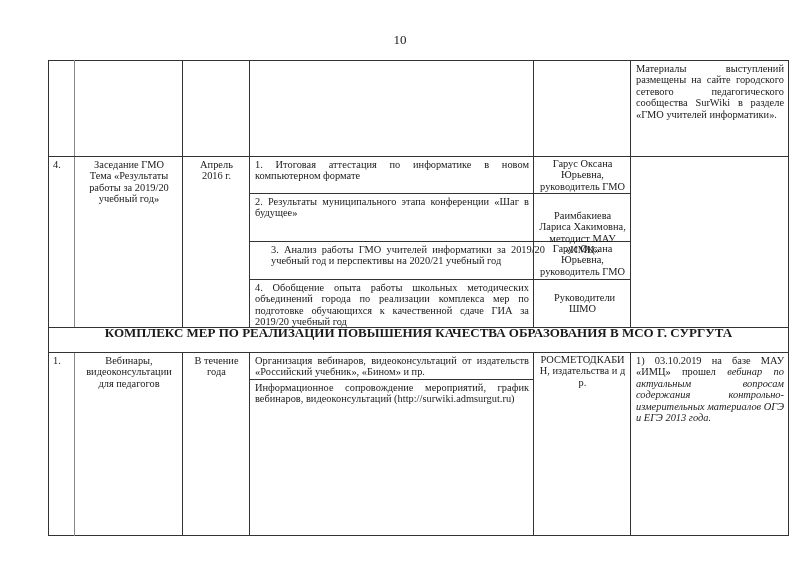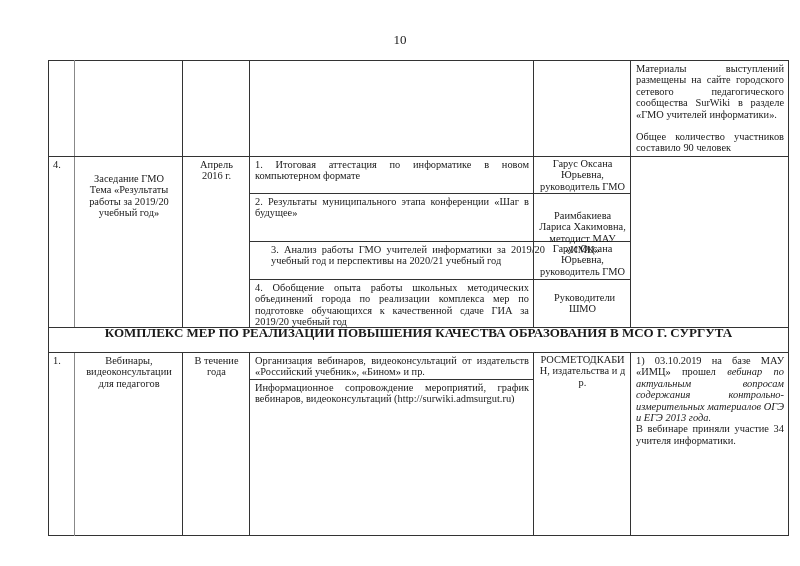--- a/index.html
+++ b/index.html
@@ -55,25 +55,24 @@
   <div class="line-h" style="left:249px; width:381px; top:193px;"></div>
   <div class="line-h" style="left:249px; width:381px; top:241px;"></div>
   <div class="line-h" style="left:249px; width:381px; top:279px;"></div>
   <div class="line-h" style="left:48px; width:741px; top:327px;"></div>
   <div class="line-h" style="left:48px; width:741px; top:352px;"></div>
   <div class="line-h" style="left:249px; width:284px; top:379px;"></div>
 
   <div class="cell justify" style="left:632px; top:62px; width:156px;">
     <p class="para">Материалы выступлений размещены на сайте городского сетевого педагогического сообщества SurWiki в разделе «ГМО учителей информатики».</p>
     <div class="gap"></div>
-    <p class="para">Общее количество участников составило 90 человек</p>
   </div>
 
   <div class="cell" style="left:49px; top:158px; width:25px;">4.</div>
-  <div class="cell center" style="left:76px; top:158px; width:106px; padding:15px 10px;">Заседание ГМО Тема «Результаты работы за 2019/20 учебный год»</div>
+  <div class="cell center" style="left:76px; top:158px; width:106px; padding:1px 10px;">Заседание ГМО Тема «Результаты работы за 2019/20 учебный год»</div>
   <div class="cell center" style="left:184px; top:158px; width:65px; padding:1px 10px;">Апрель 2016 г.</div>
 
   <div class="cell justify" style="left:251px; top:158px; width:282px;">1. Итоговая аттестация по информатике в новом компьютерном формате</div>
   <div class="cell center" style="left:535px; top:158px; width:95px; padding:0 2px;">Гарус Оксана Юрьевна, руководитель ГМО</div>
 
   <div class="cell justify" style="left:251px; top:195px; width:282px;">2. Результаты муниципального этапа конференции «Шаг в будущее»</div>
   <div class="cell center" style="left:535px; top:195px; width:95px; padding:0 2px;margin-top:15px;">Раимбакиева Лариса Хакимовна, методист МАУ «ИМЦ»</div>
 
   <div class="cell justify" style="left:251px; top:243px; width:282px;margin-left:16px;">3. Анализ работы ГМО учителей информатики за 2019/20 учебный год и перспективы на 2020/21 учебный год</div>
   <div class="cell center" style="left:535px; top:243px; width:95px; padding:0 2px;">Гарус Оксана Юрьевна, руководитель ГМО</div>
@@ -89,15 +88,14 @@
 
   <div class="cell justify" style="left:251px; top:354px; width:282px;">Организация вебинаров, видеоконсультаций от издательств «Российский учебник», «Бином» и пр.</div>
   <div class="cell justify" style="left:251px; top:381px; width:282px;">Информационное сопровождение мероприятий, график вебинаров, видеоконсультаций (http://surwiki.admsurgut.ru)</div>
 
   <div class="cell center" style="left:535px; top:354px; width:95px; padding:0 2px; word-break:break-all;">РОСМЕТОДКАБИН, издательства и др.</div>
 
   <div class="cell justify" style="left:632px; top:354px; width:156px;">
     <p class="para">
       <span>1) 03.10.2019 на базе МАУ «ИМЦ» прошел </span><span class="italic">вебинар по актуальным вопросам содержания контрольно-измерительных материалов ОГЭ и ЕГЭ 2013 года.</span>
     </p>
-    <p class="para">В вебинаре приняли участие 34 учителя информатики.</p>
   </div>
 </div>
 
 </body></html>

